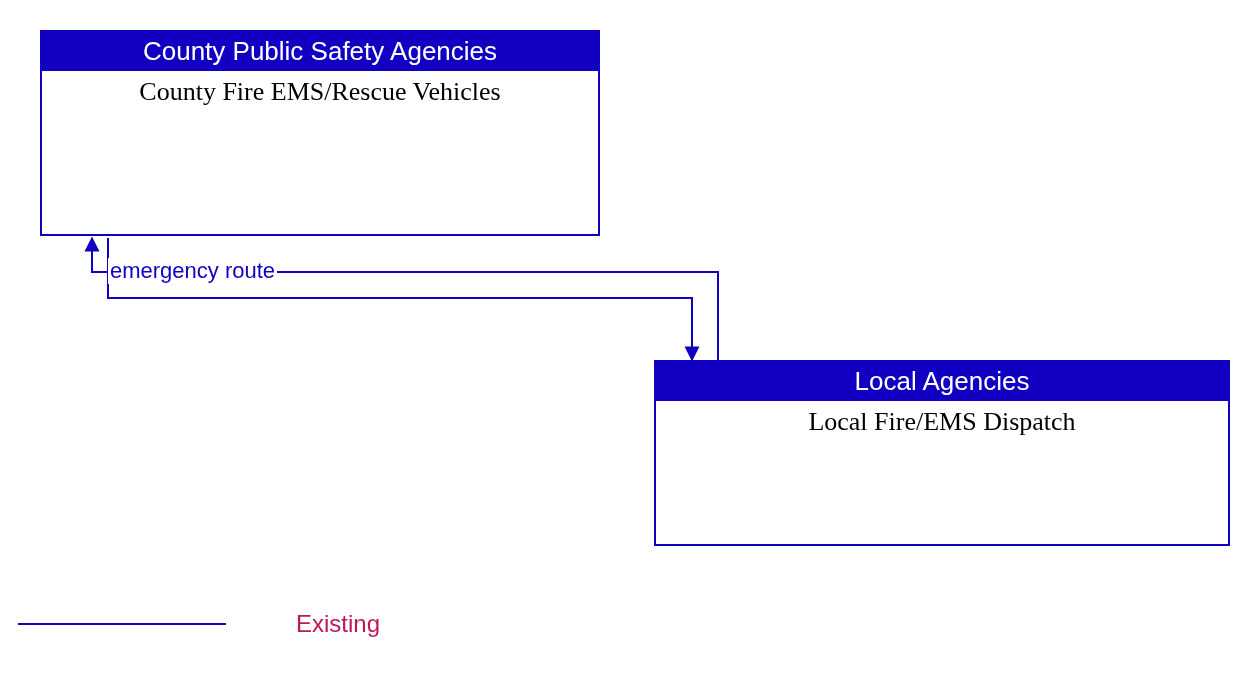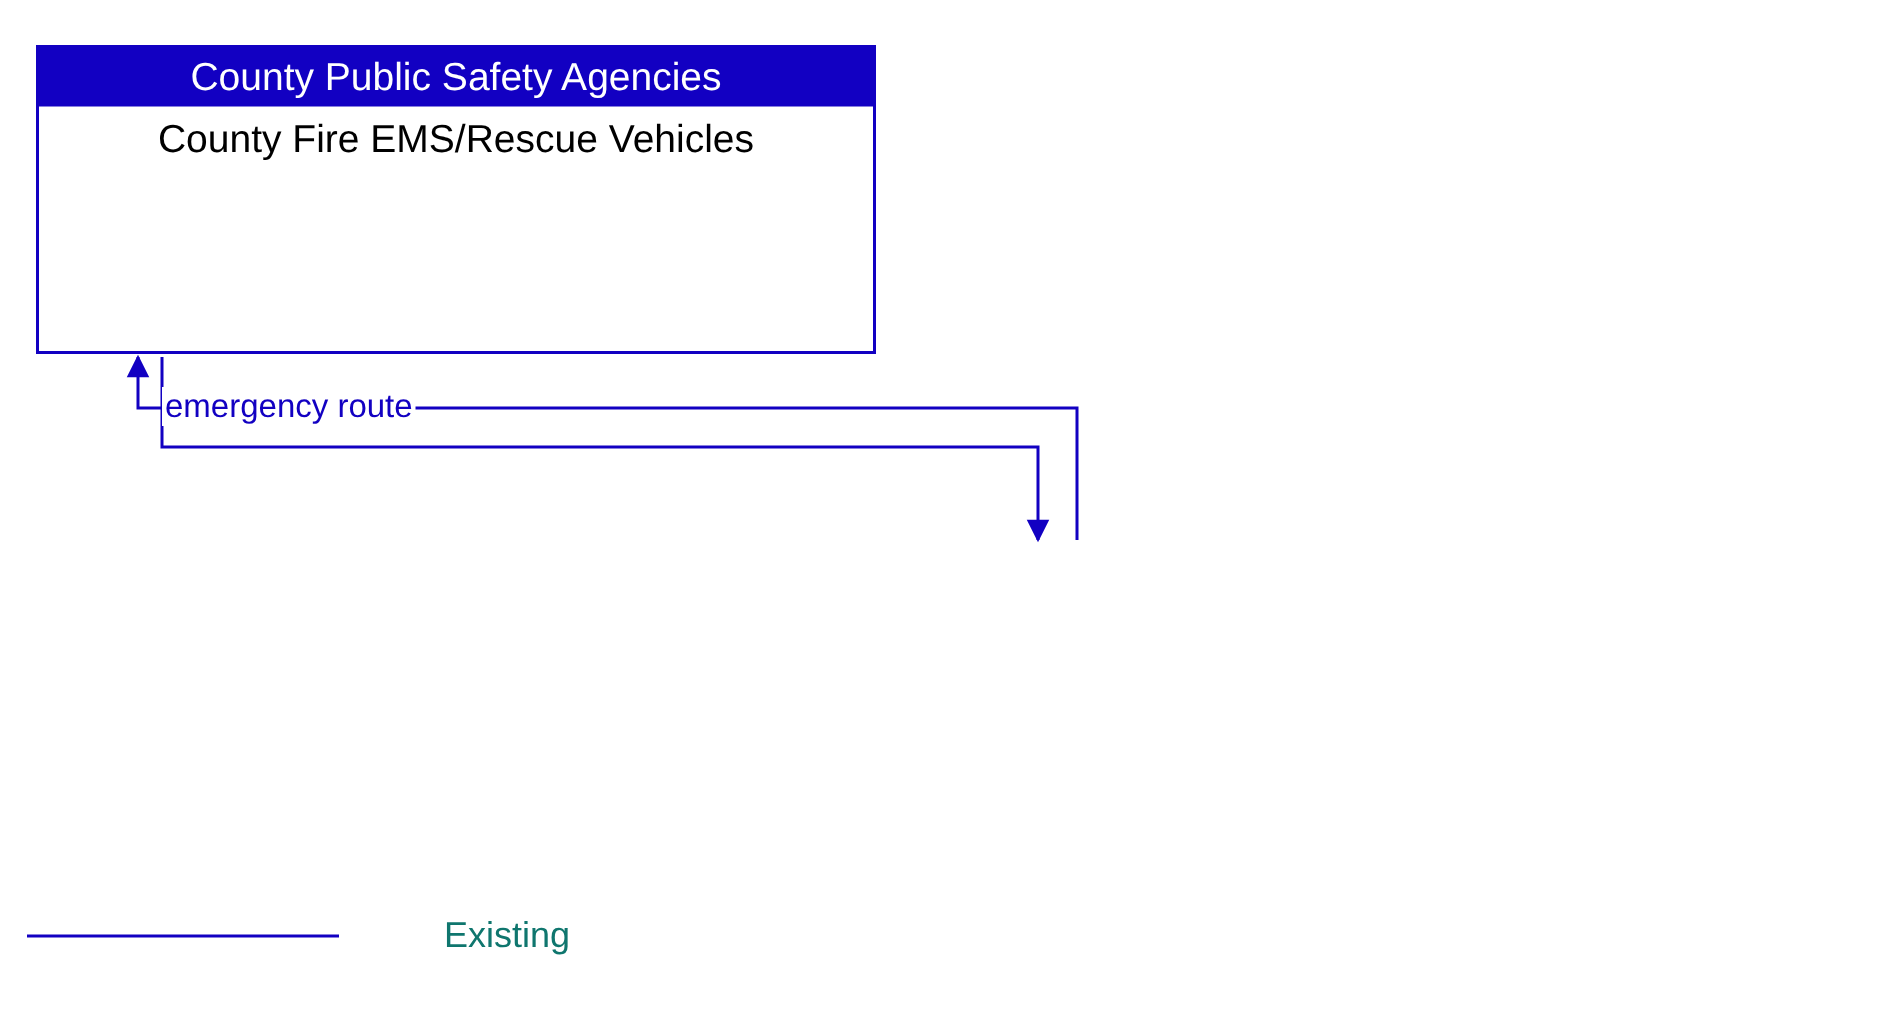--- a/index.html
+++ b/index.html
@@ -17,49 +17,54 @@
       font-size: 26px;
       text-align: center;
       padding: 4px 6px;
       font-weight: 400;
     }
     .entity-body {
       color: #000;
       font-size: 26px;
       text-align: center;
       padding: 6px 8px 0 8px;
+      font-family: Liberation Serif, serif;
     }
 
     .flow-label {
       position: absolute;
       color: #1200c2;
       font-size: 22px;
       white-space: nowrap;
       background: #fff;
       padding: 0 2px;
     }
 
     .legend-label {
       position: absolute;
-      color: #0f766e;
+      color: #be185d;
       font-size: 24px;
     }
 
     svg { position: absolute; left: 0; top: 0; pointer-events: none; }
   </style>
 </head>
 <body>
 
 <div class="canvas">
 
-  <div class="entity" style="left:24px; top:30px; width:560px; height:206px;">
+  <div class="entity" style="left:40px; top:30px; width:560px; height:206px;">
     <div class="entity-header">County Public Safety Agencies</div>
     <div class="entity-body">County Fire EMS/Rescue Vehicles</div>
   </div>
 
+  <div class="entity" style="left:654px; top:360px; width:576px; height:186px;">
+    <div class="entity-header">Local Agencies</div>
+    <div class="entity-body">Local Fire/EMS Dispatch</div>
+  </div>
 
   <svg width="1252" height="688">
     <defs>
       <marker id="arrow" viewBox="0 0 12 12" refX="10" refY="6" markerWidth="9" markerHeight="9" orient="auto-start-reverse">
         <path d="M 1 1 L 11 6 L 1 11 z" fill="#1200c2"></path>
       </marker>
     </defs>
 
     <path d="M 718 360 L 718 272 L 92 272 L 92 238" fill="none" stroke="#1200c2" stroke-width="2" marker-end="url(#arrow)"></path>
 

